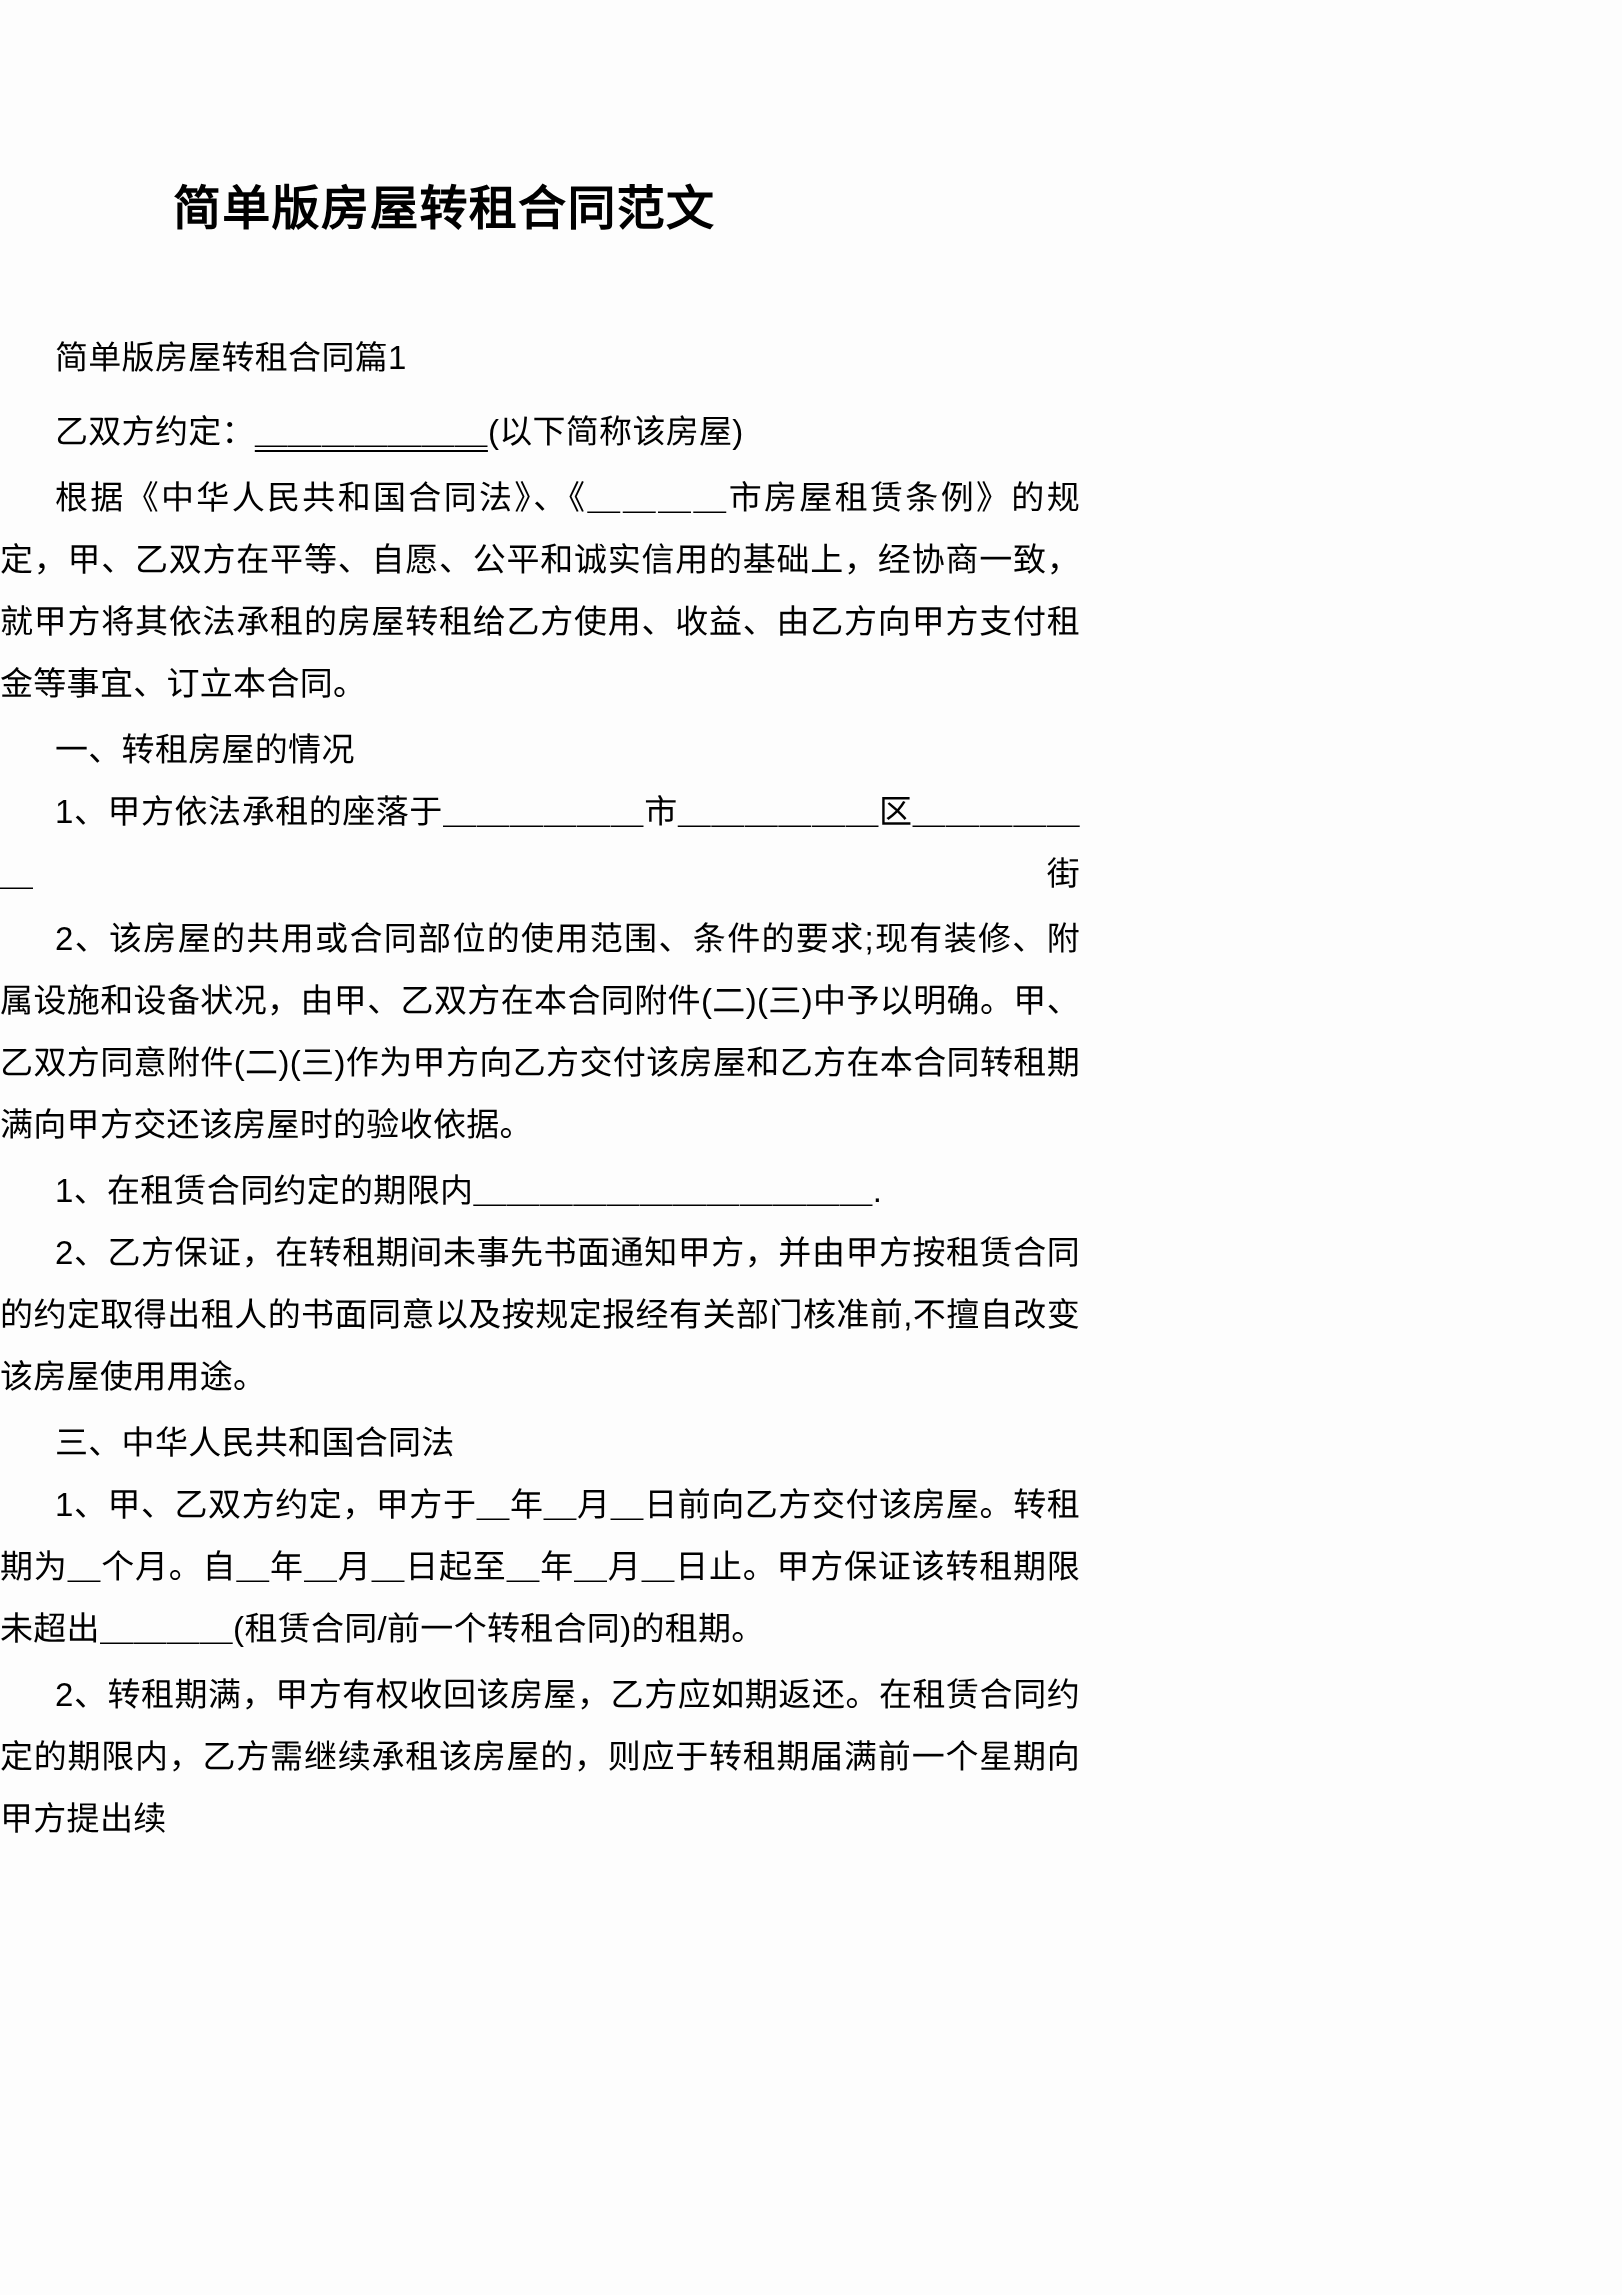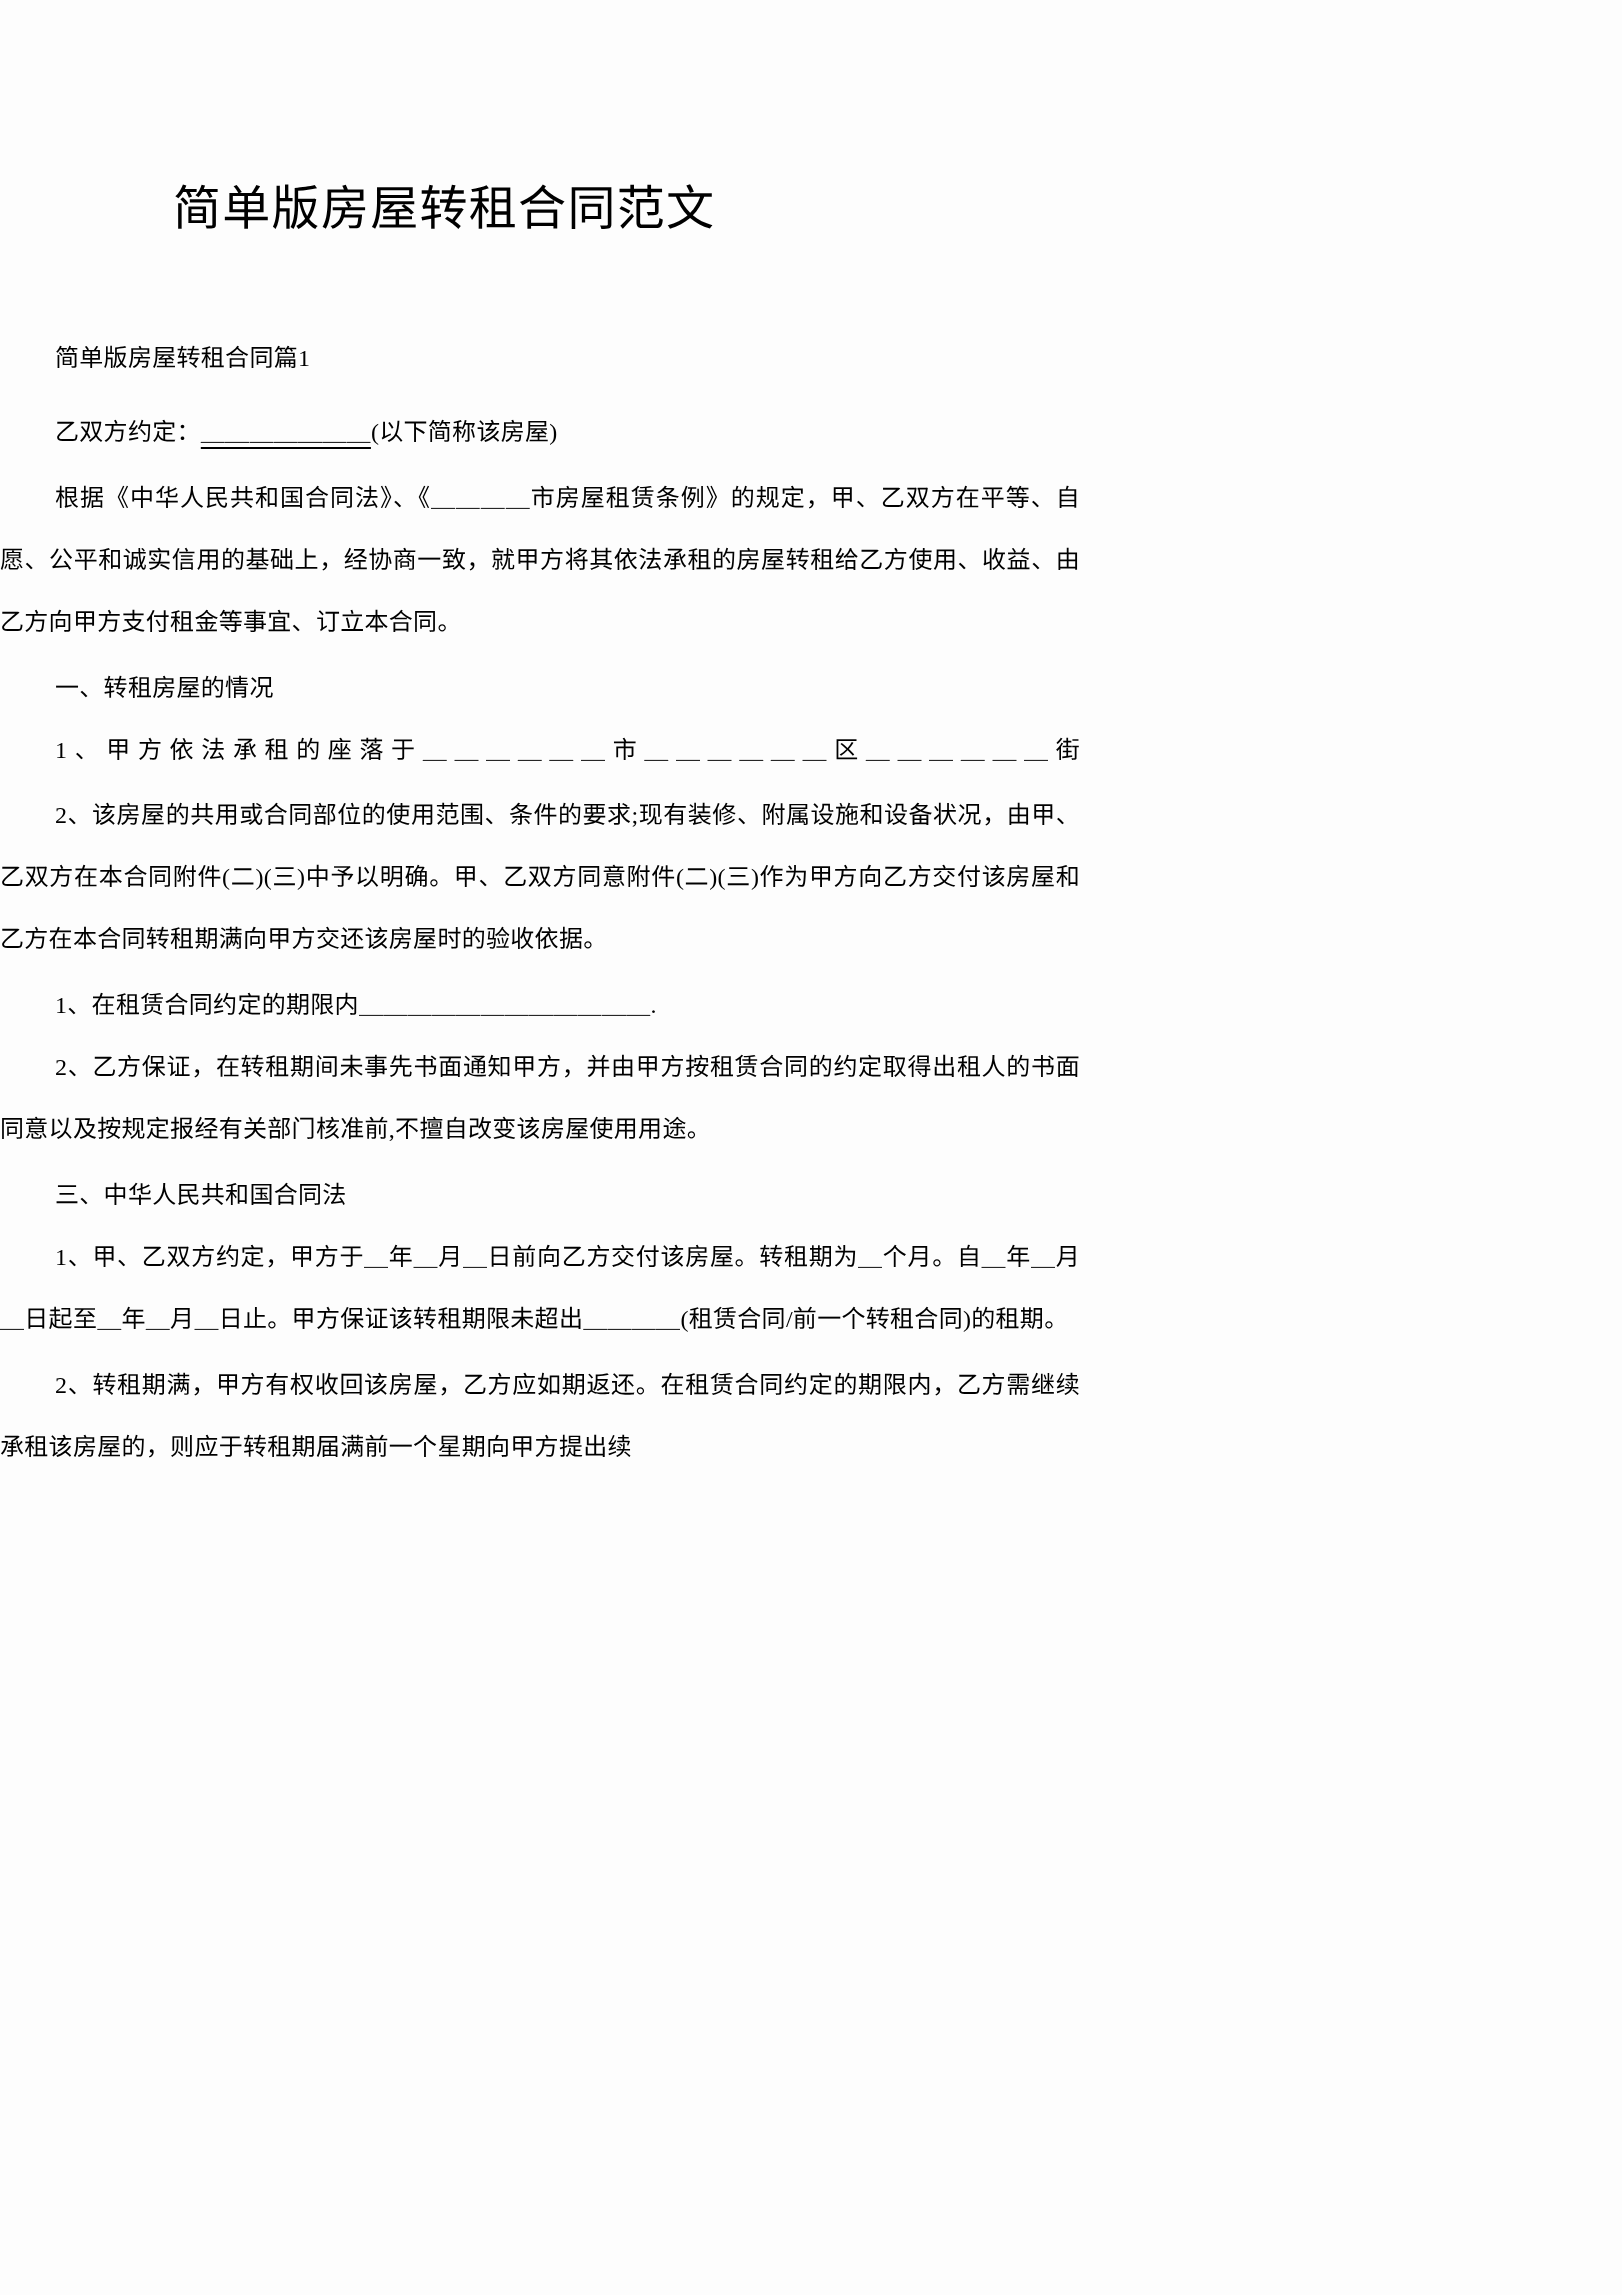--- a/index.html
+++ b/index.html
@@ -25,49 +25,49 @@
     background: #fdfdfd;
   }
   .content {
     position: absolute;
     left: 298px;
     top: 0;
     width: 1080px;
   }
   .doc-title {
     font-size: 48px;
-    font-weight: normal;
+    font-weight: bold;
     line-height: 1.25;
     letter-spacing: 1.3px;
     margin: 0;
     padding: 0;
     position: absolute;
     left: 173px;
     top: 178px;
     width: 916px;
     white-space: nowrap;
     font-family: "DejaVu Serif", "Liberation Serif", serif;
   }
   .body-block {
     position: absolute;
     left: 0;
     top: 327px;
     width: 1080px;
   }
   p.para {
     margin: 0 0 0 0;
     padding: 0;
-    font-size: 24px;
+    font-size: 33px;
     line-height: 62px;
     text-align: justify;
     text-justify: inter-character;
     text-indent: 55px;
     letter-spacing: 0.3px;
     word-break: break-all;
-    font-family: Liberation Serif, serif;
+    font-family: Liberation Sans, sans-serif;
   }
   p.para.no-indent {
     text-indent: 0;
   }
   .blank {
     text-decoration: underline;
     text-decoration-thickness: 2px;
     text-underline-offset: 6.5px;
     white-space: pre;
   }

